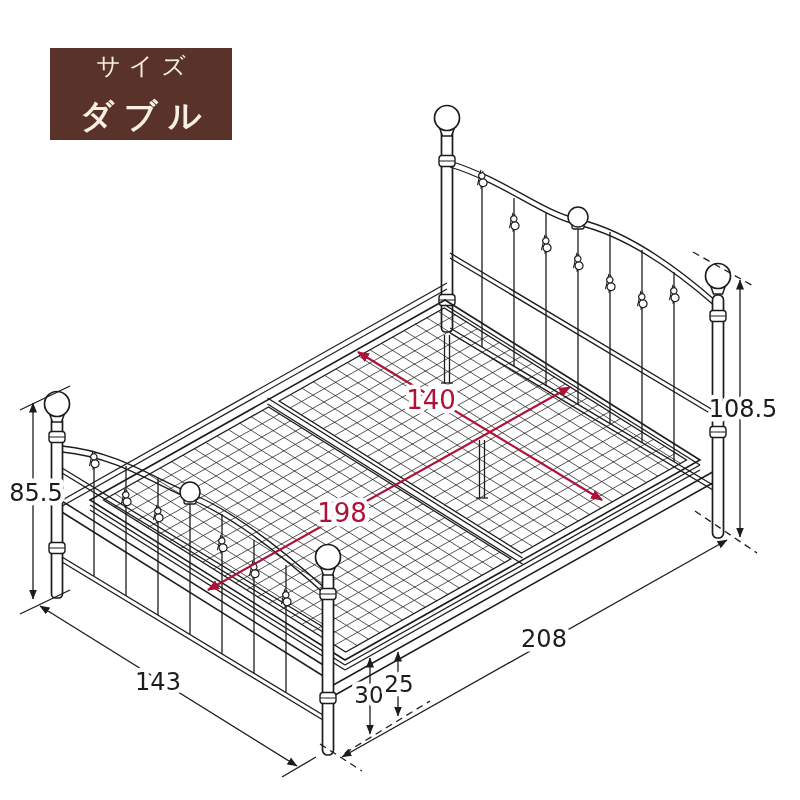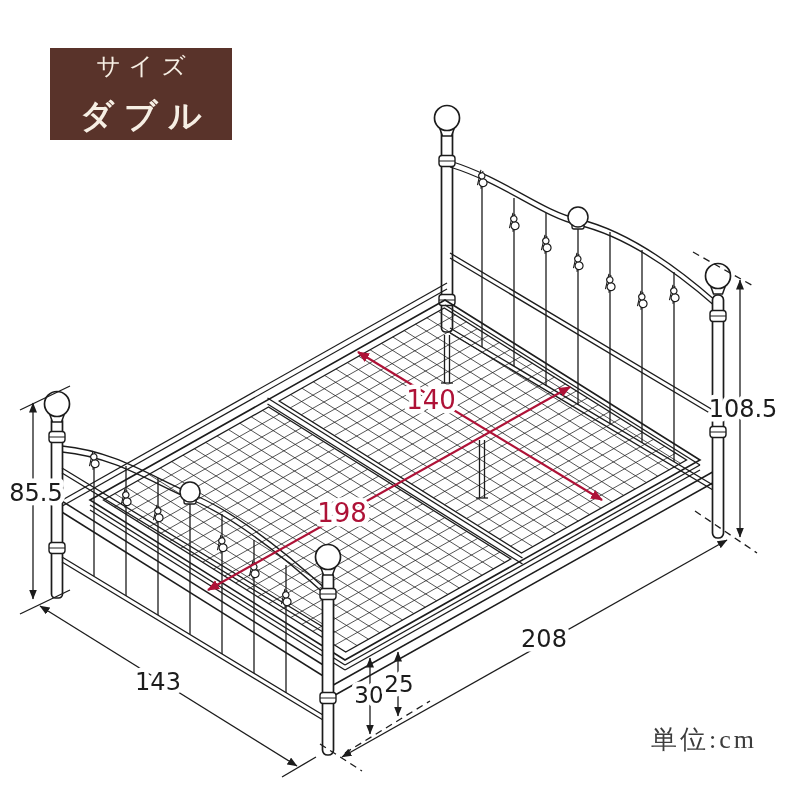--- a/index.html
+++ b/index.html
@@ -268,15 +268,14 @@
     <line x1="208" y1="590" x2="570" y2="387" class="dim-red" marker-start="url(#ahr)" marker-end="url(#ahr)"></line>
     <text x="342" y="522" class="dimlabel redlabel">198</text>
   </g>
 </svg>
 
 <div id="size-badge">
   <div class="badge-small">サイズ</div>
   <div class="badge-large">ダブル</div>
 </div>
 
-<div id="unit-note">単位:cm</div>
 
 </div>
 
 </body></html>

